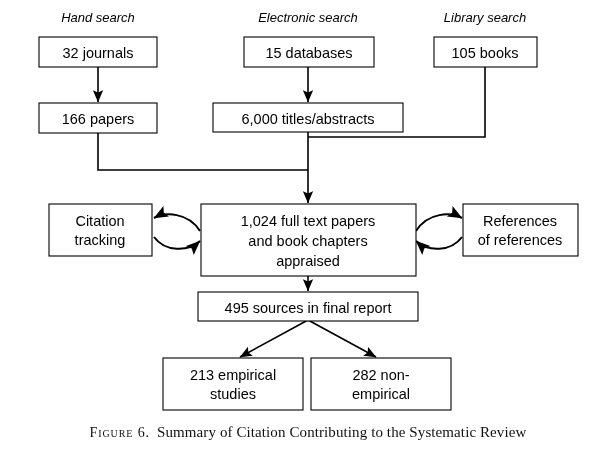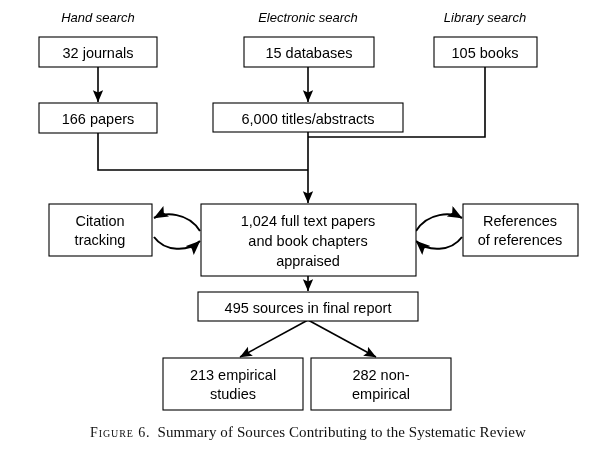--- a/index.html
+++ b/index.html
@@ -155,16 +155,16 @@
     <rect class="node-box" x="155" y="358" width="140" height="52"></rect>
     <text class="box-text" x="225" y="380">213 empirical</text>
     <text class="box-text" x="225" y="399">studies</text>
 
     <rect class="node-box" x="303" y="358" width="140" height="52"></rect>
     <text class="box-text" x="373" y="380">282 non-</text>
     <text class="box-text" x="373" y="399">empirical</text>
   </svg>
 
   <div class="caption">
-    <span class="fig-label">Figure 6.</span><span>Summary of Sources Contributing to the Systematic Review</span>
+    <span class="fig-label">Figure 6.</span><span>Summary of Citation Contributing to the Systematic Review</span>
   </div>
 
 </div>
 
 </body></html>

